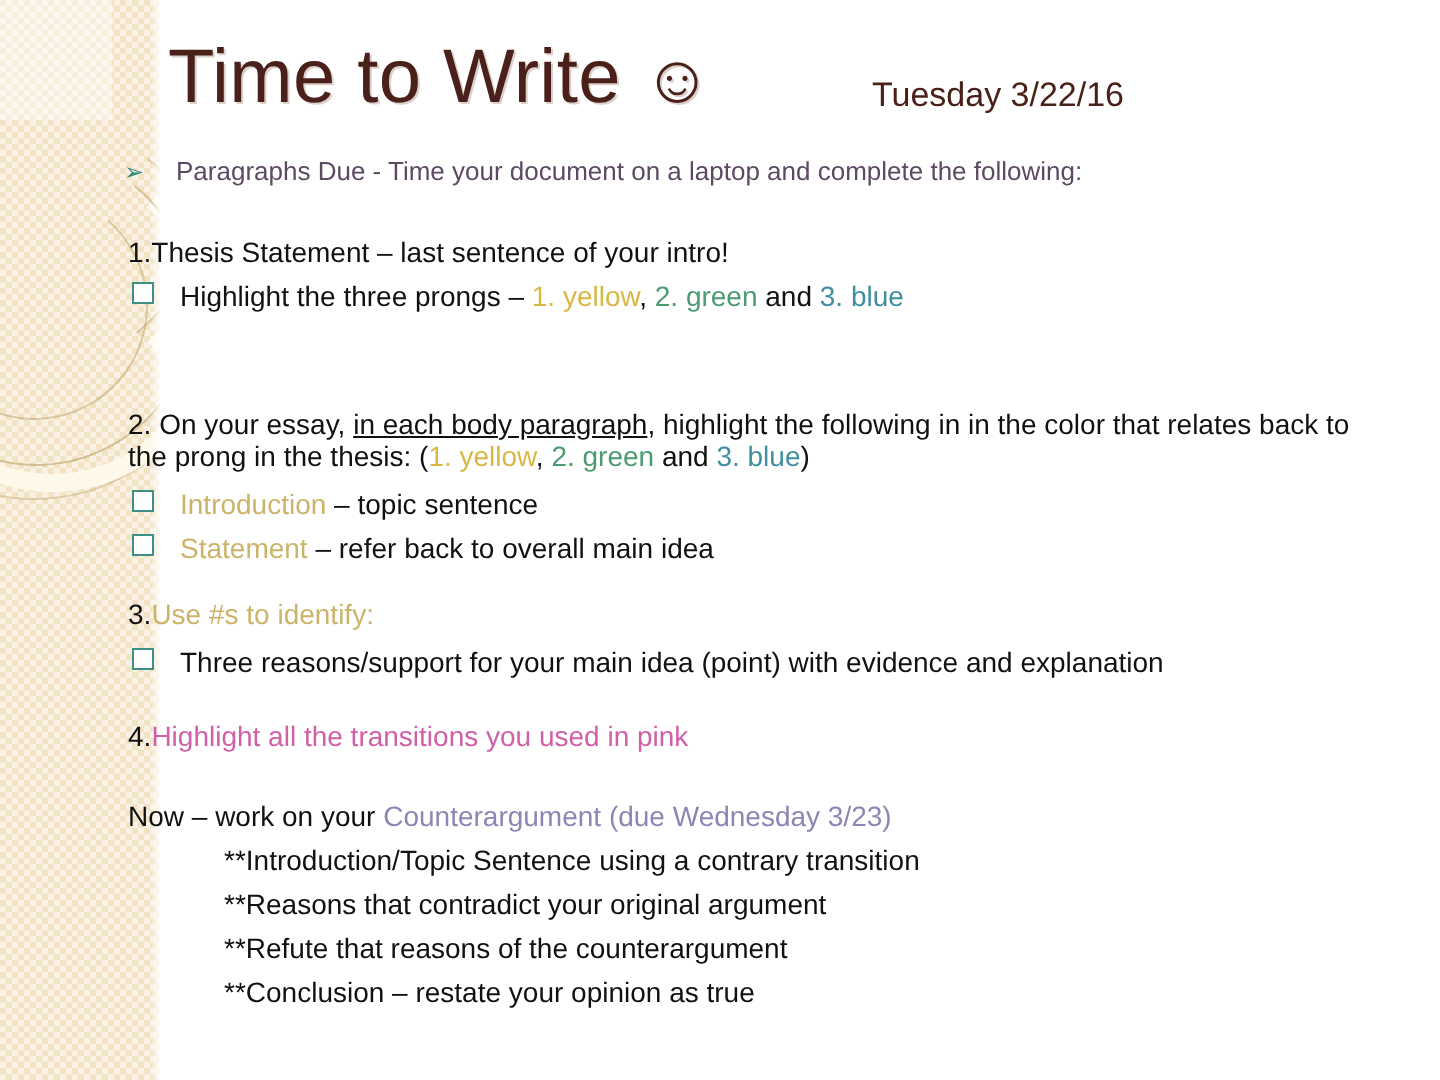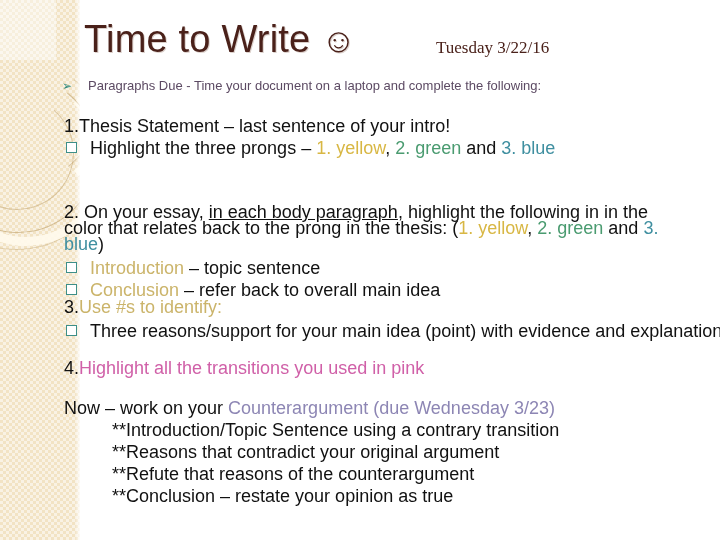--- a/index.html
+++ b/index.html
@@ -111,41 +111,40 @@
     white-space: nowrap;
     text-shadow: 1px 1px 0 rgba(190,170,160,.55);
   }
   #slide-title .smiley { font-size: 34px; }
   #slide-date {
     position: absolute;
     left: 352px; top: 16px;
     font-size: 17px;
     color: #4a211a;
     white-space: nowrap;
-    font-family: Liberation Serif, serif;
   }
 
   #lead-line {
     position: absolute;
     left: 62px; top: 78px;
     width: 640px;
     font-size: 13px;
     color: #5c4a63;
     white-space: nowrap;
   }
   #lead-line .arrow-bullet {
     display: inline-block;
     width: 26px;
     color: #2f8a7e;
     font-size: 12px;
   }
 
   .body-block { position: absolute; left: 64px; width: 618px; }
   .line {
-    font-size: 18px;
+    font-size: 14px;
     color: #111111;
     line-height: 17px;
     white-space: nowrap;
   }
   .checkbox {
     display: inline-block;
     width: 9px; height: 9px;
     border: 1.5px solid #3d8f88;
     background: #ffffff;
     vertical-align: 1px;
@@ -214,21 +213,21 @@
   </div>
 
   <div class="body-block" id="sec2">
     <div class="line para">
       <span>2. On your essay, </span><span class="u">in each body paragraph</span><span>, highlight the following in in the color that relates back to the prong in the thesis: (</span><span class="c-yellow">1. yellow</span><span>, </span><span class="c-green">2. green</span><span> and </span><span class="c-blue">3. blue</span><span>)</span>
     </div>
     <div class="line row2">
       <span class="checkbox"></span><span class="c-gold">Introduction</span><span> – topic sentence</span>
     </div>
     <div class="line row3">
-      <span class="checkbox"></span><span class="c-gold">Conclusion</span><span> – refer back to overall main idea</span>
+      <span class="checkbox"></span><span class="c-gold">Statement</span><span> – refer back to overall main idea</span>
     </div>
   </div>
 
   <div class="body-block" id="sec3">
     <div class="line">
       <span>3.</span><span class="c-gold">Use #s to identify:</span>
     </div>
     <div class="line row2">
       <span class="checkbox"></span><span>Three reasons/support for your main idea (point) with evidence and explanation</span>
     </div>

